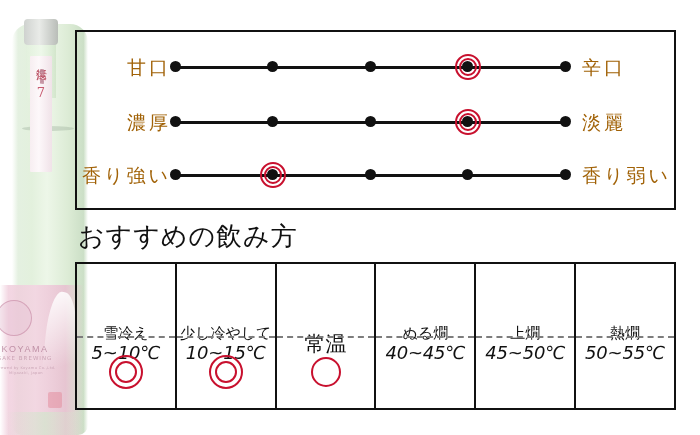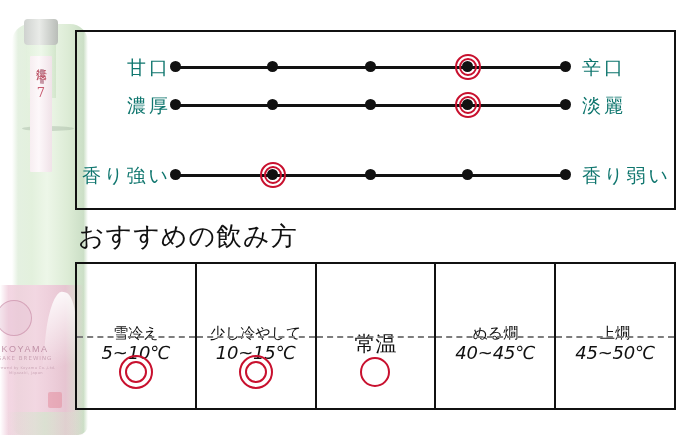--- a/index.html
+++ b/index.html
@@ -97,26 +97,26 @@
     background:rgba(226,128,146,.45);border-radius:2px;
   }
 
   
   .taste-panel{
     position:absolute;left:75px;top:30px;width:601px;height:180px;
     border:2.5px solid #111;background:transparent;box-sizing:border-box;
   }
   .scale-row{position:absolute;left:0;width:601px;height:34px;}
   .scale-row.r0{top:18px;}
-  .scale-row.r1{top:56px;}
+  .scale-row.r1{top:73px;}
   .scale-row.r2{top:126px;}
   .scale-label{
     position:absolute;top:0;height:34px;line-height:34px;
     font-family:"DejaVu Serif","Liberation Serif",serif;
-    font-size:19px;color:#0f766e;white-space:nowrap;
+    font-size:19px;color:#a16207;white-space:nowrap;
   }
   .scale-label.left{right:507px;letter-spacing:3px;}
   .scale-label.right{left:505px;letter-spacing:3px;}
   .scale-track{
     position:absolute;left:98px;top:16px;width:390px;height:2.5px;background:#111;
   }
   .dot{
     position:absolute;width:11px;height:11px;border-radius:50%;background:#111;
     top:11px;margin-left:-5.5px;
   }
@@ -279,13 +279,21 @@
       <div class="temp-mark"></div>
     </div>
     <div class="temp-col">
       <div class="temp-head">
         <div class="temp-name">上燗</div>
         <div class="temp-range">45~50℃</div>
       </div>
       <div class="divider"></div>
       <div class="temp-mark"></div>
     </div>
+    <div class="temp-col">
+      <div class="temp-head">
+        <div class="temp-name">熱燗</div>
+        <div class="temp-range">50~55℃</div>
+      </div>
+      <div class="divider"></div>
+      <div class="temp-mark"></div>
+    </div>
   </div>
 
 </body></html>

